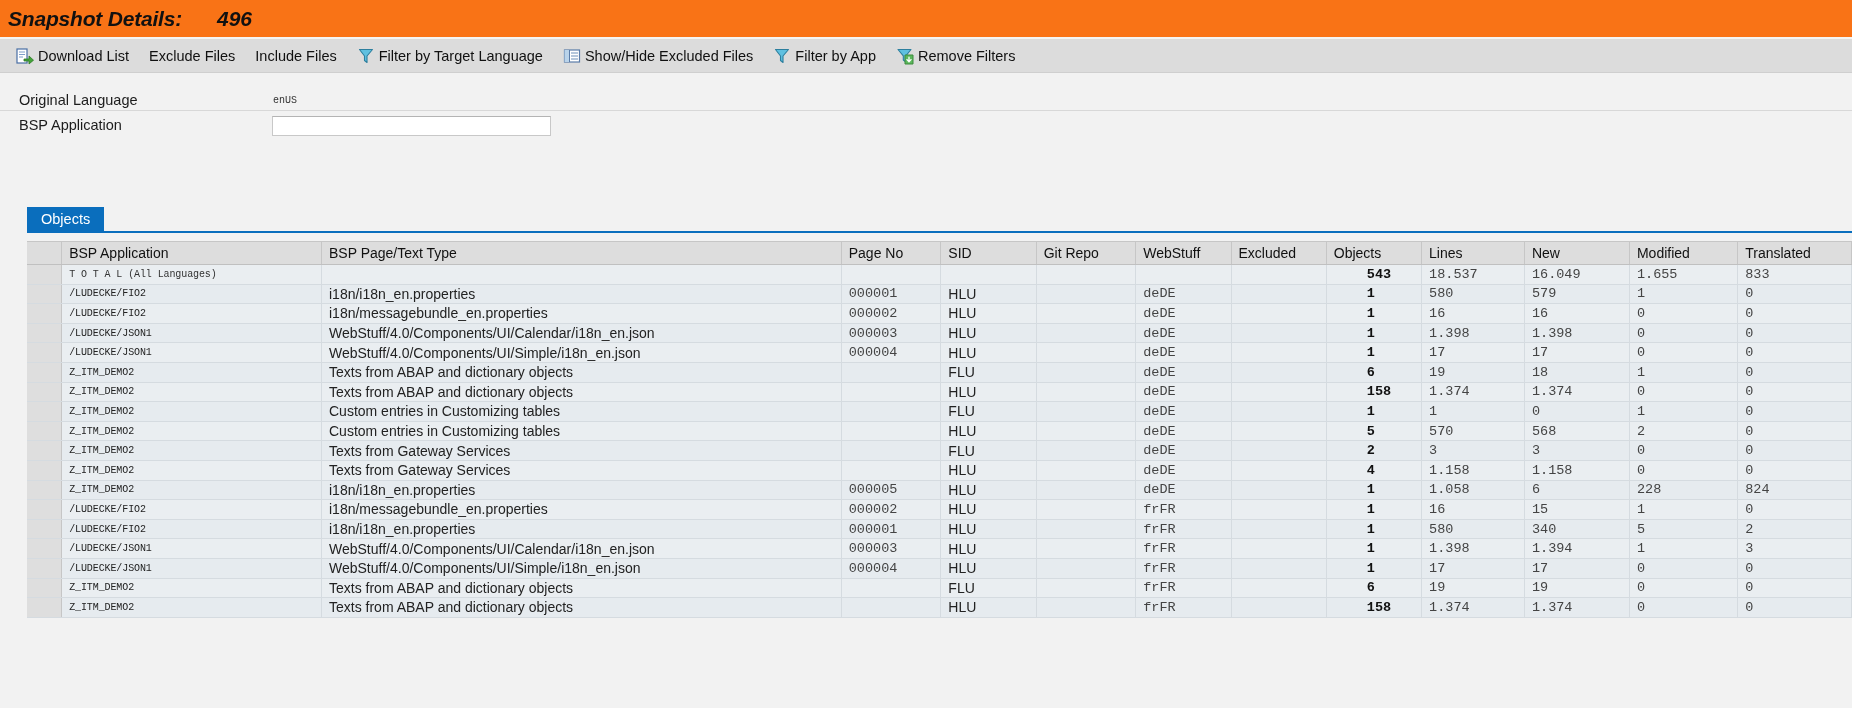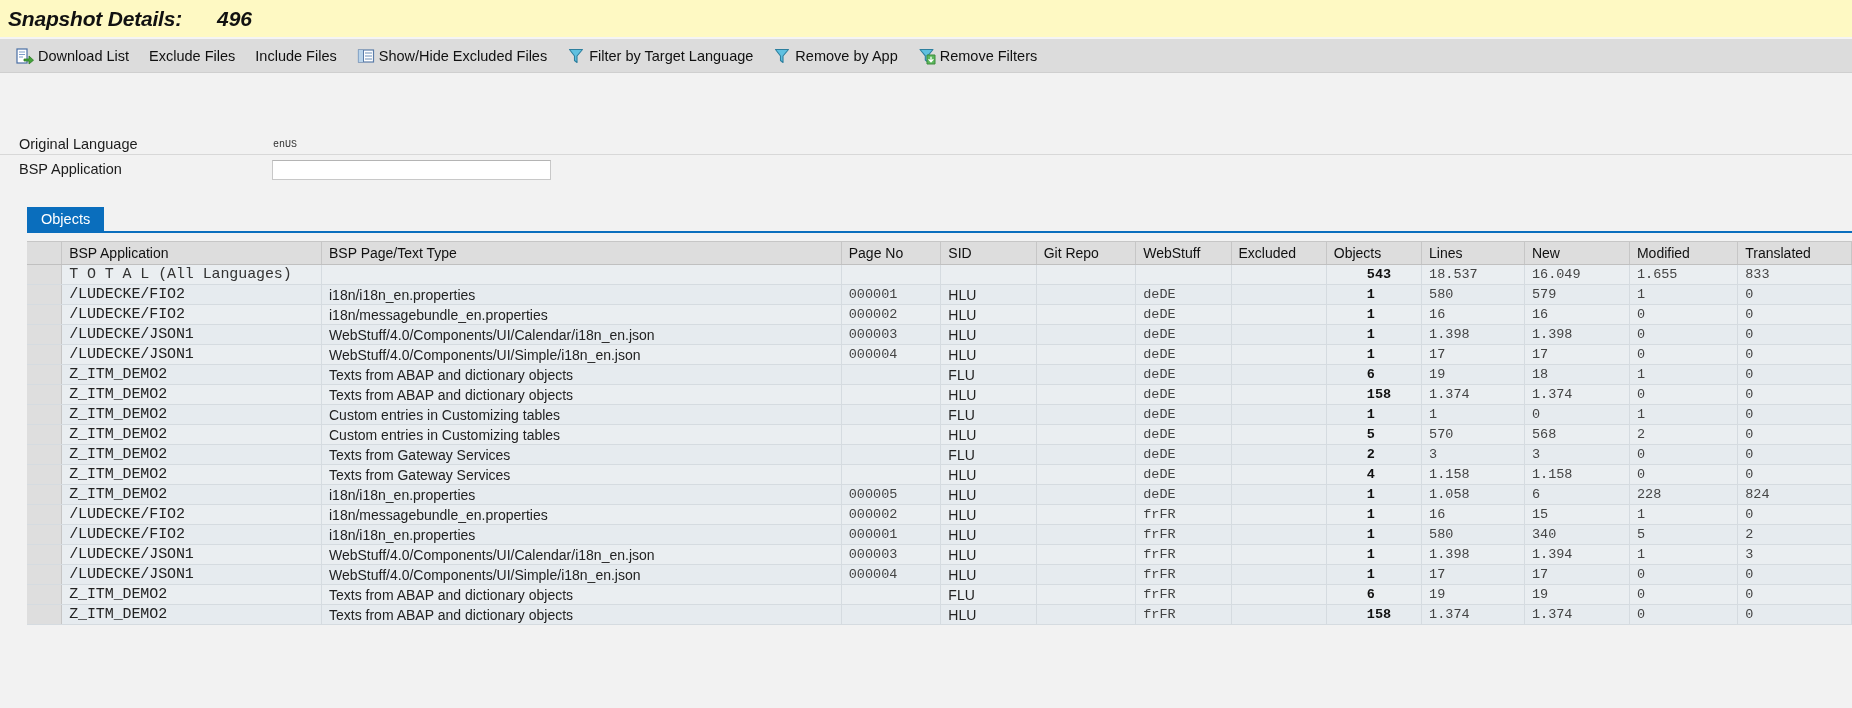--- a/index.html
+++ b/index.html
@@ -8,21 +8,21 @@
     width: 1852px; height: 708px;
     overflow: hidden;
     background: #f2f2f2;
     font-family: "Liberation Sans", sans-serif;
     color: #1c1c1c;
   }
 
   
   #title-bar {
     height: 39px;
-    background: #fef9c3;
+    background: #f97316;
     display: flex;
     align-items: center;
     padding-left: 8px;
     border-bottom: 2px solid #f4f4f4;
   }
   #title-bar .title-text {
     font-size: 21px;
     font-weight: bold;
     font-style: italic;
     letter-spacing: -0.2px;
@@ -64,21 +64,20 @@
     padding-top: 18px;
     height: 132px;
     position: relative;
   }
   .form-row {
     display: flex;
     align-items: center;
     height: 20px;
     margin-bottom: 0;
     position: relative;
-    margin-top: 44px;
   }
   .form-label {
     width: 272px;
     padding-left: 19px;
     font-size: 14.5px;
     color: #1c1c1c;
     border-bottom: 1px solid #d8d8d8;
     height: 20px;
     line-height: 19px;
   }
@@ -196,21 +195,21 @@
     overflow: hidden;
     background: #eaeef1;
     color: #222;
     font-size: 14px;
   }
   tbody tr.alt td { background: #e6ebef; }
   tbody td.sel-col { background: #dedede; border-right: 1px solid #c6c6c6; }
   tbody tr.alt td.sel-col { background: #dedede; }
   td.mono {
     font-family: "Liberation Mono", "DejaVu Sans Mono", monospace;
-    font-size: 15px;
+    font-size: 10px;
     letter-spacing: -0.1px;
   }
   td.num {
     font-family: "Liberation Mono", "DejaVu Sans Mono", monospace;
     font-size: 13.5px;
     color: #444;
   }
   td.objcol {
     font-family: "Liberation Mono", "DejaVu Sans Mono", monospace;
     font-size: 13.5px;
@@ -240,40 +239,40 @@
       <span>Download List</span>
     </div>
     <div class="tb-btn">
       <span>Exclude Files</span>
     </div>
     <div class="tb-btn">
       <span>Include Files</span>
     </div>
     <div class="tb-btn">
       <svg viewBox="0 0 18 18" class="tb-ico">
+        <path d="M2.5 2.5 H15.5 L10 9 V15.5 L7.5 13.5 V9 Z" fill="#5fc0e0" stroke="#2d7f9e" stroke-width="1.1" stroke-linejoin="round"></path>
+      </svg>
+      <span>Filter by Target Language</span>
+    </div>
+    <div class="tb-btn">
+      <svg viewBox="0 0 18 18" class="tb-ico">
         <rect x="1.5" y="3" width="15" height="12" fill="#fff" stroke="#5a7ca8" stroke-width="1.2"></rect>
         <rect x="1.5" y="3" width="5" height="12" fill="#b9d3ea"></rect>
         <line x1="6.5" y1="3" x2="6.5" y2="15" stroke="#5a7ca8" stroke-width="1"></line>
         <line x1="8" y1="6" x2="15" y2="6" stroke="#6d8fb8" stroke-width="1"></line>
         <line x1="8" y1="9" x2="15" y2="9" stroke="#6d8fb8" stroke-width="1"></line>
         <line x1="8" y1="12" x2="15" y2="12" stroke="#6d8fb8" stroke-width="1"></line>
       </svg>
       <span>Show/Hide Excluded Files</span>
     </div>
     <div class="tb-btn">
       <svg viewBox="0 0 18 18" class="tb-ico">
         <path d="M2.5 2.5 H15.5 L10 9 V15.5 L7.5 13.5 V9 Z" fill="#5fc0e0" stroke="#2d7f9e" stroke-width="1.1" stroke-linejoin="round"></path>
       </svg>
-      <span>Filter by Target Language</span>
-    </div>
-    <div class="tb-btn">
-      <svg viewBox="0 0 18 18" class="tb-ico">
-        <path d="M2.5 2.5 H15.5 L10 9 V15.5 L7.5 13.5 V9 Z" fill="#5fc0e0" stroke="#2d7f9e" stroke-width="1.1" stroke-linejoin="round"></path>
-      </svg>
-      <span>Remove by App</span>
+      <span>Filter by App</span>
     </div>
     <div class="tb-btn">
       <svg viewBox="0 0 18 18" class="tb-ico">
         <path d="M2 2.5 H15 L9.8 8.8 V15 L7.3 13 V8.8 Z" fill="#5fc0e0" stroke="#2d7f9e" stroke-width="1.1" stroke-linejoin="round"></path>
         <path d="M9 8 H17 V17 H9 Z" fill="#5cb85c" stroke="#3d8b3d" stroke-width="1"></path>
         <path d="M13 10.2 V14.6 M11 12.6 L13 14.8 L15 12.6" stroke="#fff" stroke-width="1.3" fill="none" stroke-linecap="round"></path>
       </svg>
       <span>Remove Filters</span>
     </div>
   </div>

